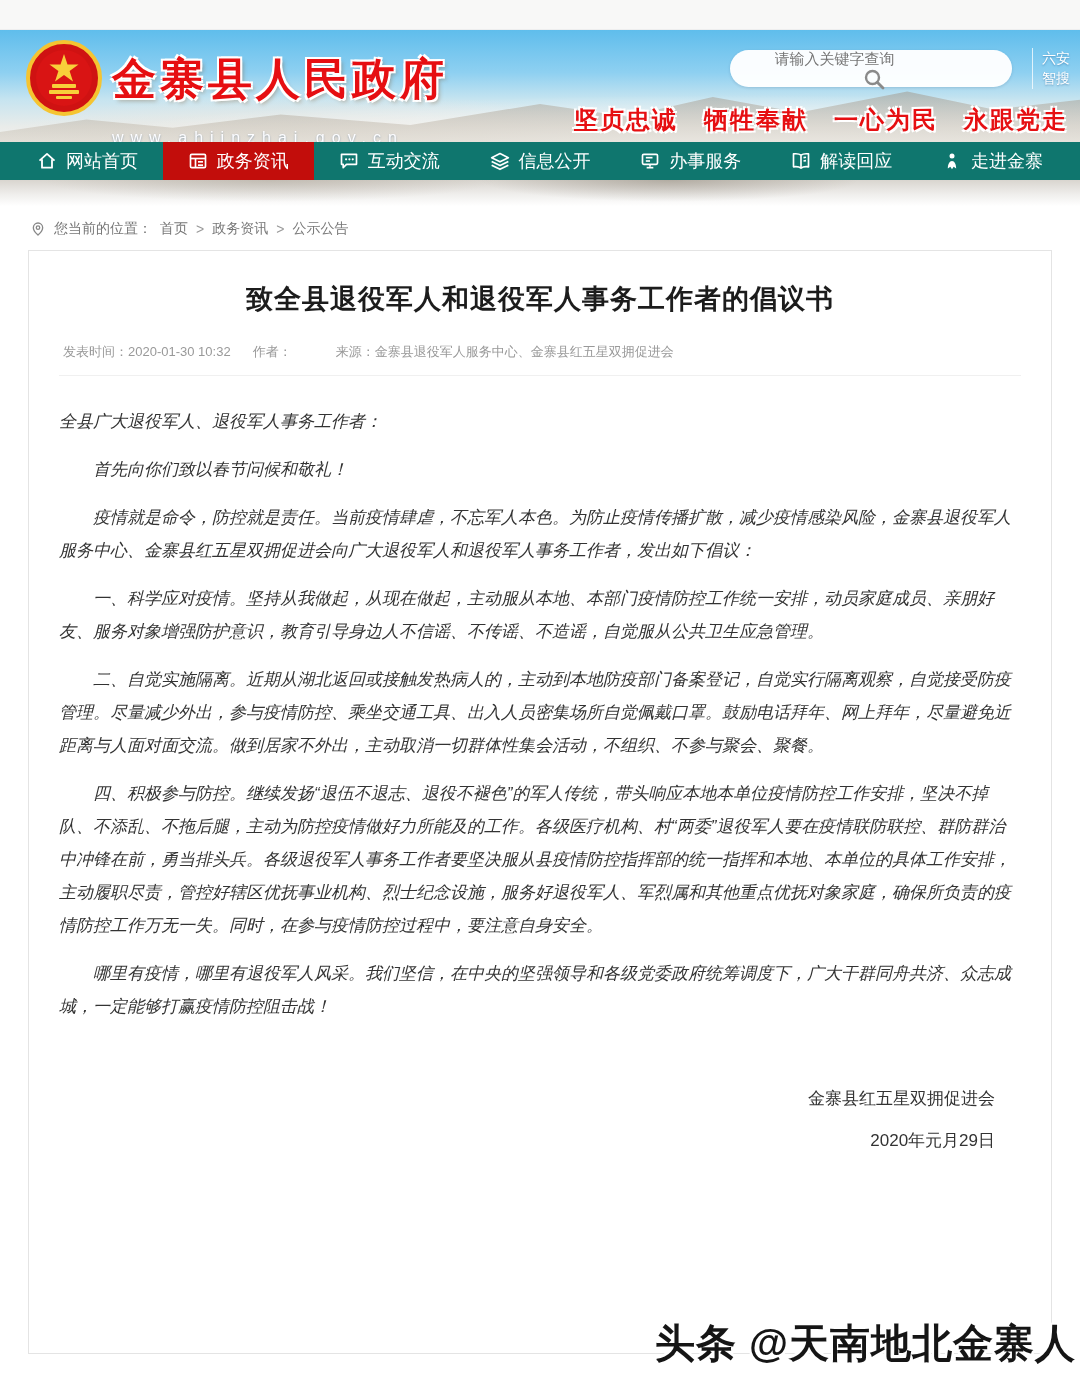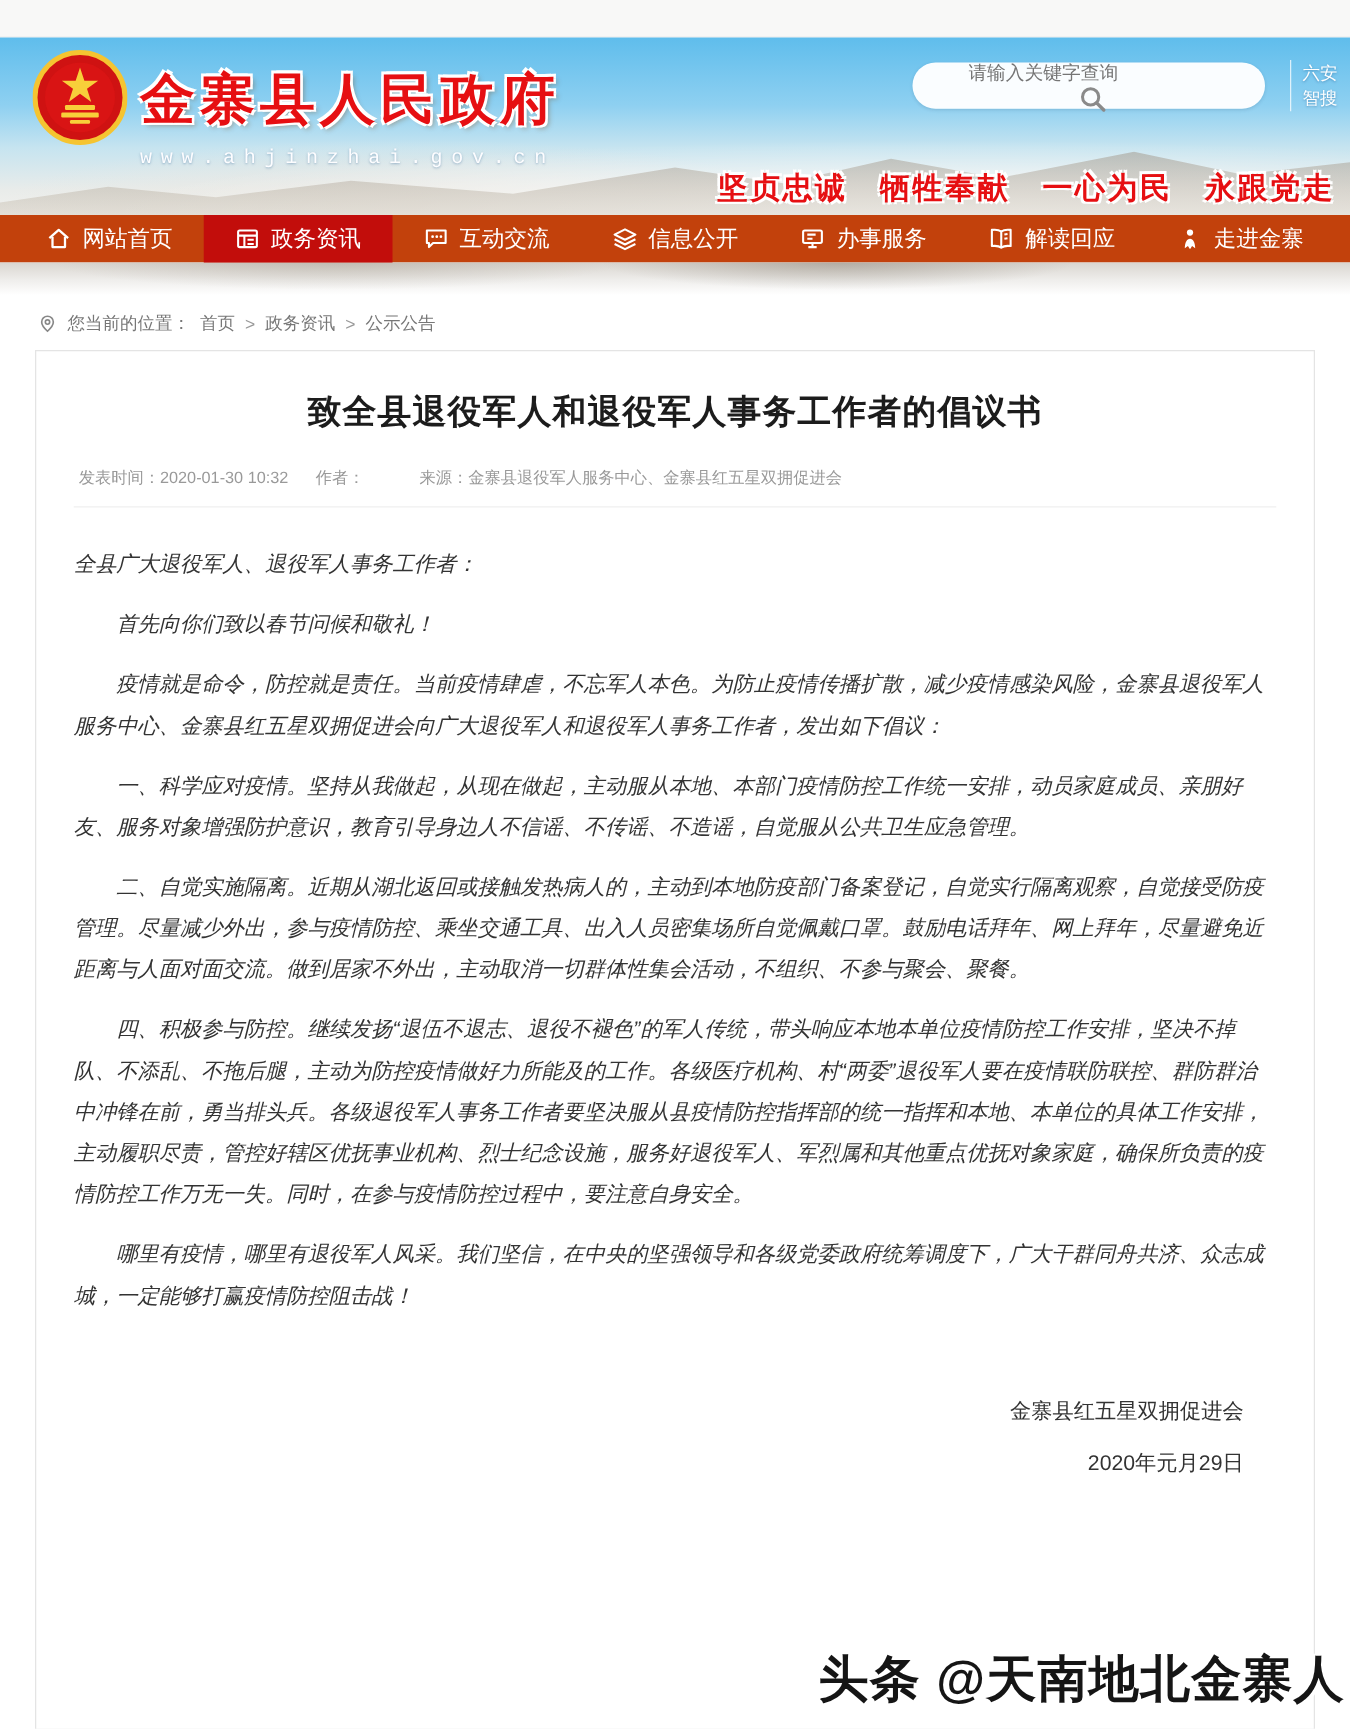--- a/index.html
+++ b/index.html
@@ -7,56 +7,56 @@
   body {
     font-family:"Liberation Sans","DejaVu Sans",sans-serif;
     background:#ffffff; color:#333;
     width:1080px; height:1383px; position:relative; overflow:hidden;
   }
   
   .top-strip { height:30px; background:#f8f8f7; border-bottom:1px solid #eee; }
 
   
   .banner {
-    position:relative; height:142px; overflow:hidden;
+    position:relative; height:112px; overflow:hidden;
     background:
       radial-gradient(90% 60% at 70% 100%, rgba(255,255,255,.9), rgba(255,255,255,0) 70%),
       radial-gradient(40% 50% at 30% 95%, rgba(235,232,226,.95), rgba(235,232,226,0) 75%),
       linear-gradient(180deg,#5fbdec 0%,#8ed0f1 38%,#c6e4f0 62%,#e9ecea 86%,#f2f1ee 100%);
   }
   .mountain {
     position:absolute; left:0; right:0; bottom:-4px; height:70px; opacity:.5;
     background:linear-gradient(180deg,#8e8274,#d8d2c6);
     clip-path:polygon(0 100%,0 80%,8% 62%,16% 74%,26% 55%,38% 70%,50% 40%,58% 58%,66% 30%,74% 52%,84% 22%,92% 48%,100% 34%,100% 100%);
   }
   .emblem { position:absolute; left:26px; top:10px; width:76px; height:76px; }
   .site-block { position:absolute; left:112px; top:20px; }
   .site-title {
     font-size:44px; font-weight:bold; color:#e60f12; letter-spacing:4px;
     text-shadow:-2px -2px 0 #fff,2px -2px 0 #fff,-2px 2px 0 #fff,2px 2px 0 #fff,3px 3px 4px rgba(120,60,0,.35);
   }
-  .site-url { margin-top:8px; font-size:16px; color:#fdfdff; letter-spacing:7px; text-shadow:0 1px 2px rgba(0,60,120,.35);font-family:Liberation Mono, monospace; }
+  .site-url { margin-top:20px; font-size:16px; color:#fdfdff; letter-spacing:7px; text-shadow:0 1px 2px rgba(0,60,120,.35); }
   .search-area { position:absolute; right:68px; top:20px; display:flex; align-items:center; }
   .search-box {
     width:282px; height:37px; background:rgba(255,255,255,.96); border-radius:19px;
     display:flex; align-items:center; padding:0 10px 0 16px; box-shadow:0 1px 3px rgba(0,40,80,.15);flex-direction:column;
   }
   .search-box input { flex:1; border:none; outline:none; background:transparent; font-size:15px; color:#555; font-family:inherit; }
   .search-btn { width:26px; height:26px; border:none; background:transparent; cursor:pointer; padding:0; }
   .luan {
     position:absolute; right:10px; top:18px; color:#fff; font-size:14px; line-height:1.45;
     padding-left:9px; border-left:1px solid rgba(255,255,255,.75); text-shadow:0 1px 2px rgba(0,60,120,.4);
   }
   .slogan {
     position:absolute; right:12px; bottom:6px; font-size:24px; font-weight:bold; color:#e60f12; letter-spacing:2px;
     text-shadow:-2px -2px 0 #fff,2px -2px 0 #fff,-2px 2px 0 #fff,2px 2px 0 #fff;
   }
 
   
-  .nav { height:38px; background:#c2410c; display:flex; padding:0 12px; }
+  .nav { height:38px; background:#0f766e; display:flex; padding:0 12px; }
   .nav-item {
     flex:1; display:flex; align-items:center; justify-content:center; gap:9px;
     color:#fff; font-size:18px; text-decoration:none; cursor:pointer; white-space:nowrap;
   }
   .nav-item.active { background:#c20d0b; }
   .nav-ic { display:inline-flex; width:20px; height:20px; }
   .banner-tail {
     height:26px;
     background:
       radial-gradient(30% 120% at 25% 0%, rgba(150,140,125,.35), rgba(150,140,125,0) 70%),

